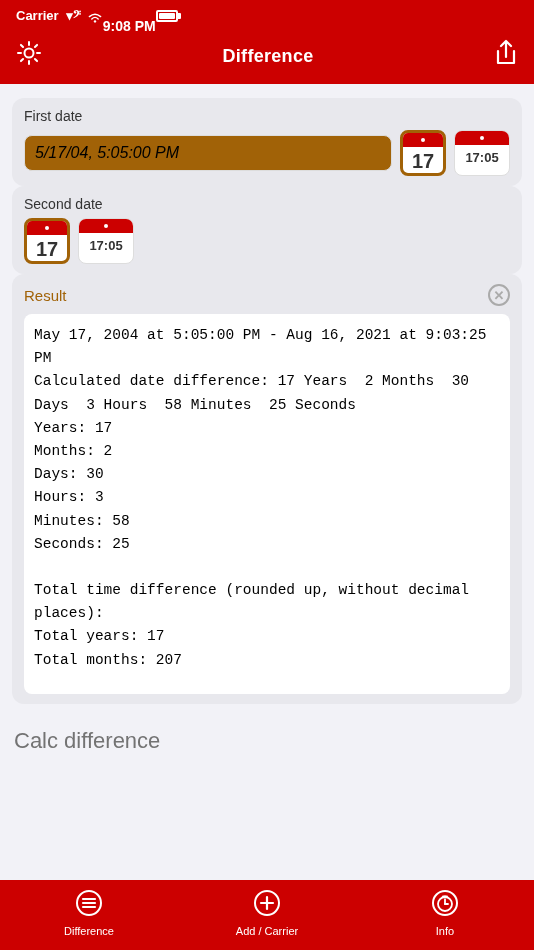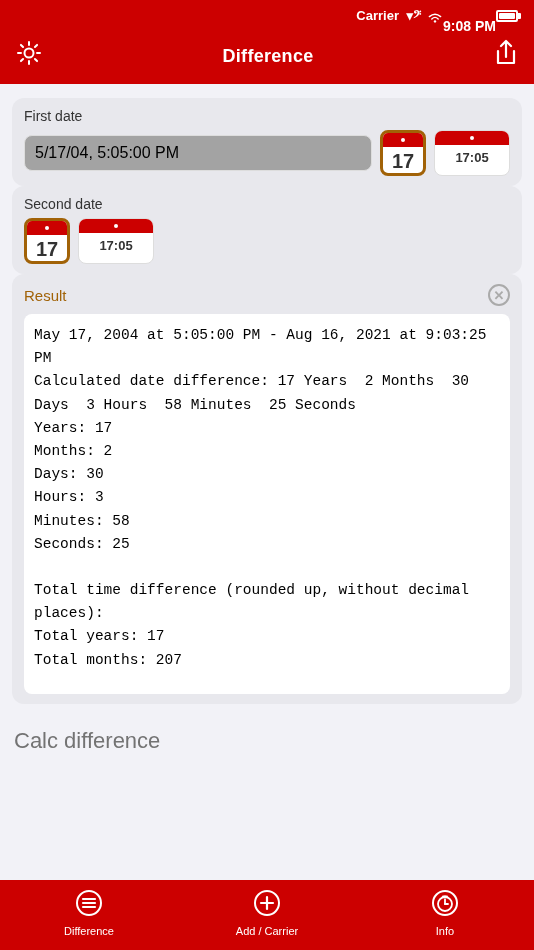--- a/index.html
+++ b/index.html
@@ -10,21 +10,21 @@
       font-family: -apple-system, 'Helvetica Neue', Arial, sans-serif;
       background: #f2f2f7;
       overflow-x: hidden;
     }
 
     
     .status-bar {
       background: #cc0000;
       color: white;
       display: flex;
-      justify-content: flex-end;
+      justify-content: flex-start;
       align-items: center;
       padding: 4px 16px;
       height: 32px;
       font-size: 13px;
       font-weight: 600;
     }
     .status-carrier { font-size: 13px; }
     .status-time { font-size: 14px; font-weight: 600; margin-top: 19px; }
     .status-battery {
       display: flex;
@@ -105,26 +105,27 @@
       margin-bottom: 6px;
       font-weight: 400;
     }
     .date-row {
       display: flex;
       align-items: center;
       gap: 8px;
     }
     .date-input-field {
       flex: 1;
-      background: #a3a3a3;
+      background: #a16207;
       border: 1px solid #ddd;
       border-radius: 8px;
       padding: 8px 10px;
       font-size: 16px;
       color: #000;
+      font-style: italic;
     }
     .calendar-btn {
       width: 46px;
       height: 46px;
       background: white;
       border: 3px solid #a16207;
       border-radius: 8px;
       display: flex;
       flex-direction: column;
       align-items: center;
@@ -151,21 +152,21 @@
     }
     .cal-number {
       font-size: 20px;
       font-weight: 700;
       color: #333;
       line-height: 1;
       padding-top: 4px;
     }
 
     .time-btn {
-      width: 76px;
+      width: 56px;
       height: 46px;
       background: white;
       border: 1px solid #ddd;
       border-radius: 8px;
       display: flex;
       flex-direction: column;
       align-items: center;
       justify-content: flex-start;
       overflow: hidden;
       cursor: pointer;

